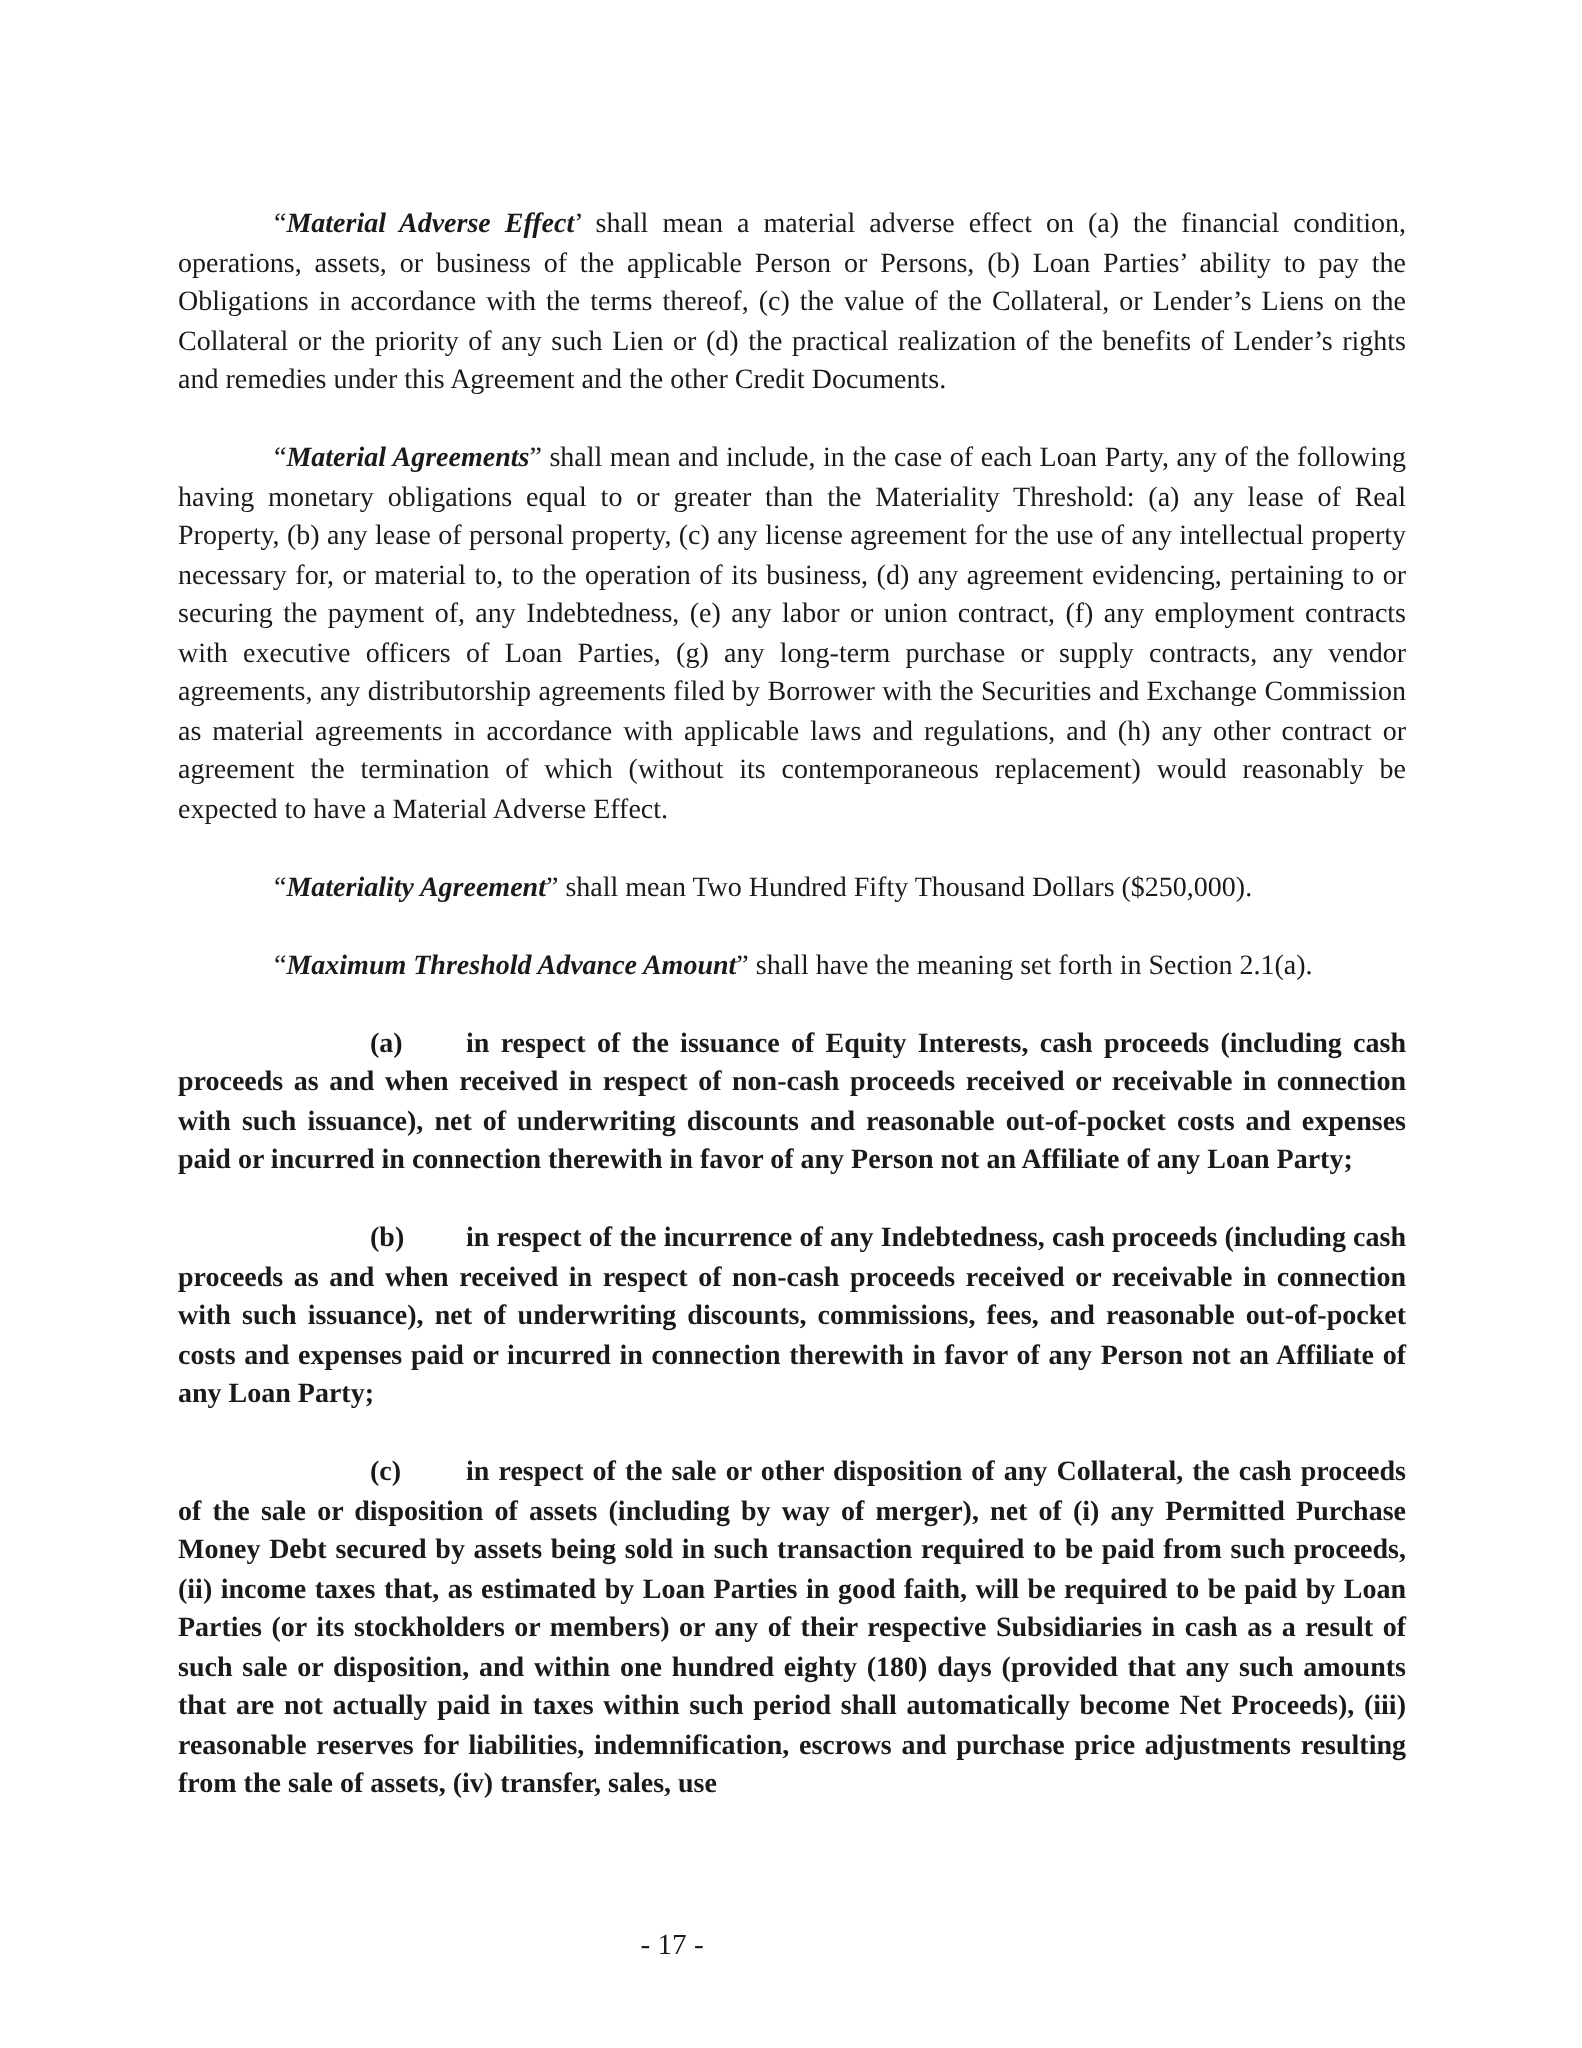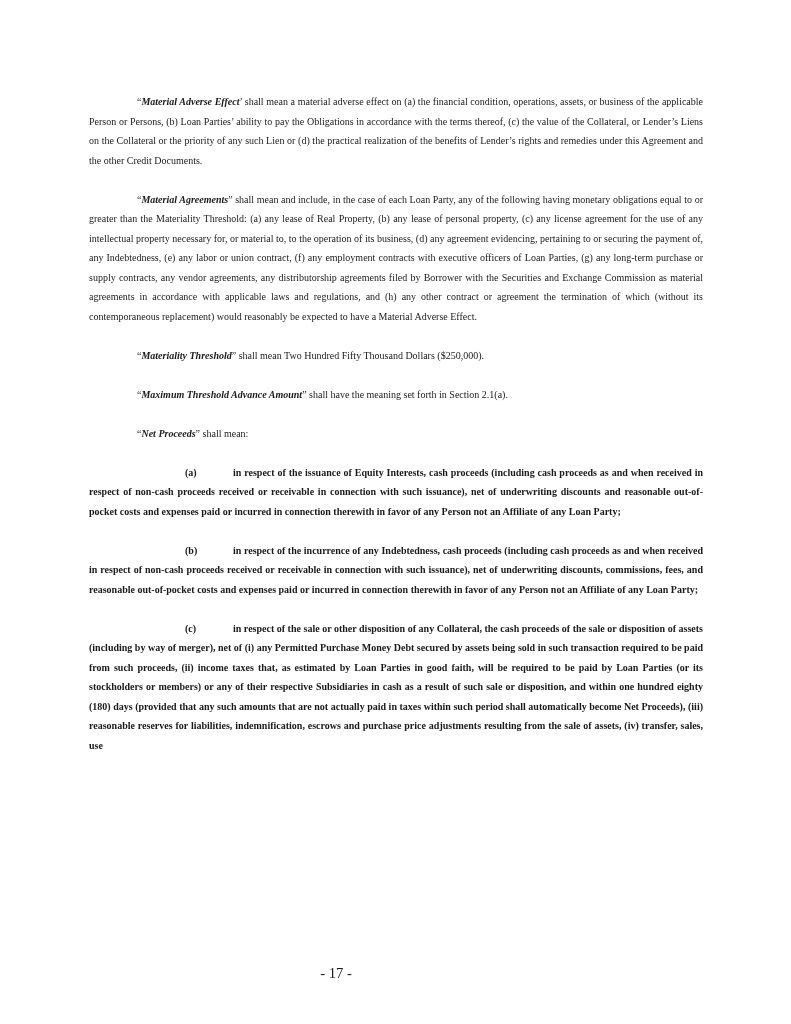--- a/index.html
+++ b/index.html
@@ -11,23 +11,23 @@
     width: 791px;
     height: 1024px;
     position: relative;
     overflow: hidden;
     font-family: "Liberation Serif", "DejaVu Serif", serif;
     color: #1a1a1a;
   }
   .page {
     position: absolute;
     left: 89px;
-    top: 92px;
+    top: 103px;
     width: 614px;
-    font-size: 10px;
+    font-size: 14px;
     line-height: 19.5px;
   }
   .para {
     margin: 0 0 19.5px 0;
     text-align: justify;
     text-indent: 48px;
   }
   .term {
     font-weight: bold;
     font-style: italic;
@@ -54,25 +54,24 @@
 </style>
 </head>
 <body>
 
 <div class="page">
 
   <p class="para"><span>“</span><span class="term">Material Adverse Effect</span><span>’</span><span> shall mean a material adverse effect on (a) the financial condition, operations, assets, or business of the applicable Person or Persons, (b) Loan Parties’ ability to pay the Obligations in accordance with the terms thereof, (c) the value of the Collateral, or Lender’s Liens on the Collateral or the priority of any such Lien or (d) the practical realization of the benefits of Lender’s rights and remedies under this Agreement and the other Credit Documents.</span></p>
 
   <p class="para"><span>“</span><span class="term">Material Agreements</span><span>”</span><span> shall mean and include, in the case of each Loan Party, any of the following having monetary obligations equal to or greater than the Materiality Threshold: (a) any lease of Real Property, (b) any lease of personal property, (c) any license agreement for the use of any intellectual property necessary for, or material to, to the operation of its business, (d) any agreement evidencing, pertaining to or securing the payment of, any Indebtedness, (e) any labor or union contract, (f) any employment contracts with executive officers of Loan Parties, (g) any long-term purchase or supply contracts, any vendor agreements, any distributorship agreements filed by Borrower with the Securities and Exchange Commission as material agreements in accordance with applicable laws and regulations, and (h) any other contract or agreement the termination of which (without its contemporaneous replacement) would reasonably be expected to have a Material Adverse Effect.</span></p>
 
-  <p class="para"><span>“</span><span class="term">Materiality Threshold</span><span>”</span><span> shall mean Two Hundred Fifty Thousand Dollars ($250,000).</span></p>
+  <p class="para"><span>“</span><span class="term">Materiality Agreement</span><span>”</span><span> shall mean Two Hundred Fifty Thousand Dollars ($250,000).</span></p>
 
   <p class="para"><span>“</span><span class="term">Maximum Threshold Advance Amount</span><span>”</span><span> shall have the meaning set forth in Section 2.1(a).</span></p>
 
-  <p class="para"><span>“</span><span class="term">Net Proceeds</span><span>”</span><span> shall mean:</span></p>
 
   <p class="sub"><span class="label">(a)</span><span>in respect of the issuance of Equity Interests, cash proceeds (including cash proceeds as and when received in respect of non-cash proceeds received or receivable in connection with such issuance), net of underwriting discounts and reasonable out-of-pocket costs and expenses paid or incurred in connection therewith in favor of any Person not an Affiliate of any Loan Party;</span></p>
 
   <p class="sub"><span class="label">(b)</span><span>in respect of the incurrence of any Indebtedness, cash proceeds (including cash proceeds as and when received in respect of non-cash proceeds received or receivable in connection with such issuance), net of underwriting discounts, commissions, fees, and reasonable out-of-pocket costs and expenses paid or incurred in connection therewith in favor of any Person not an Affiliate of any Loan Party;</span></p>
 
   <p class="sub"><span class="label">(c)</span><span>in respect of the sale or other disposition of any Collateral, the cash proceeds of the sale or disposition of assets (including by way of merger), net of (i) any Permitted Purchase Money Debt secured by assets being sold in such transaction required to be paid from such proceeds, (ii) income taxes that, as estimated by Loan Parties in good faith, will be required to be paid by Loan Parties (or its stockholders or members) or any of their respective Subsidiaries in cash as a result of such sale or disposition, and within one hundred eighty (180) days (provided that any such amounts that are not actually paid in taxes within such period shall automatically become Net Proceeds), (iii) reasonable reserves for liabilities, indemnification, escrows and purchase price adjustments resulting from the sale of assets, (iv) transfer, sales, use</span></p>
 
 </div>
 
 <div class="page-number">- 17 -</div>

